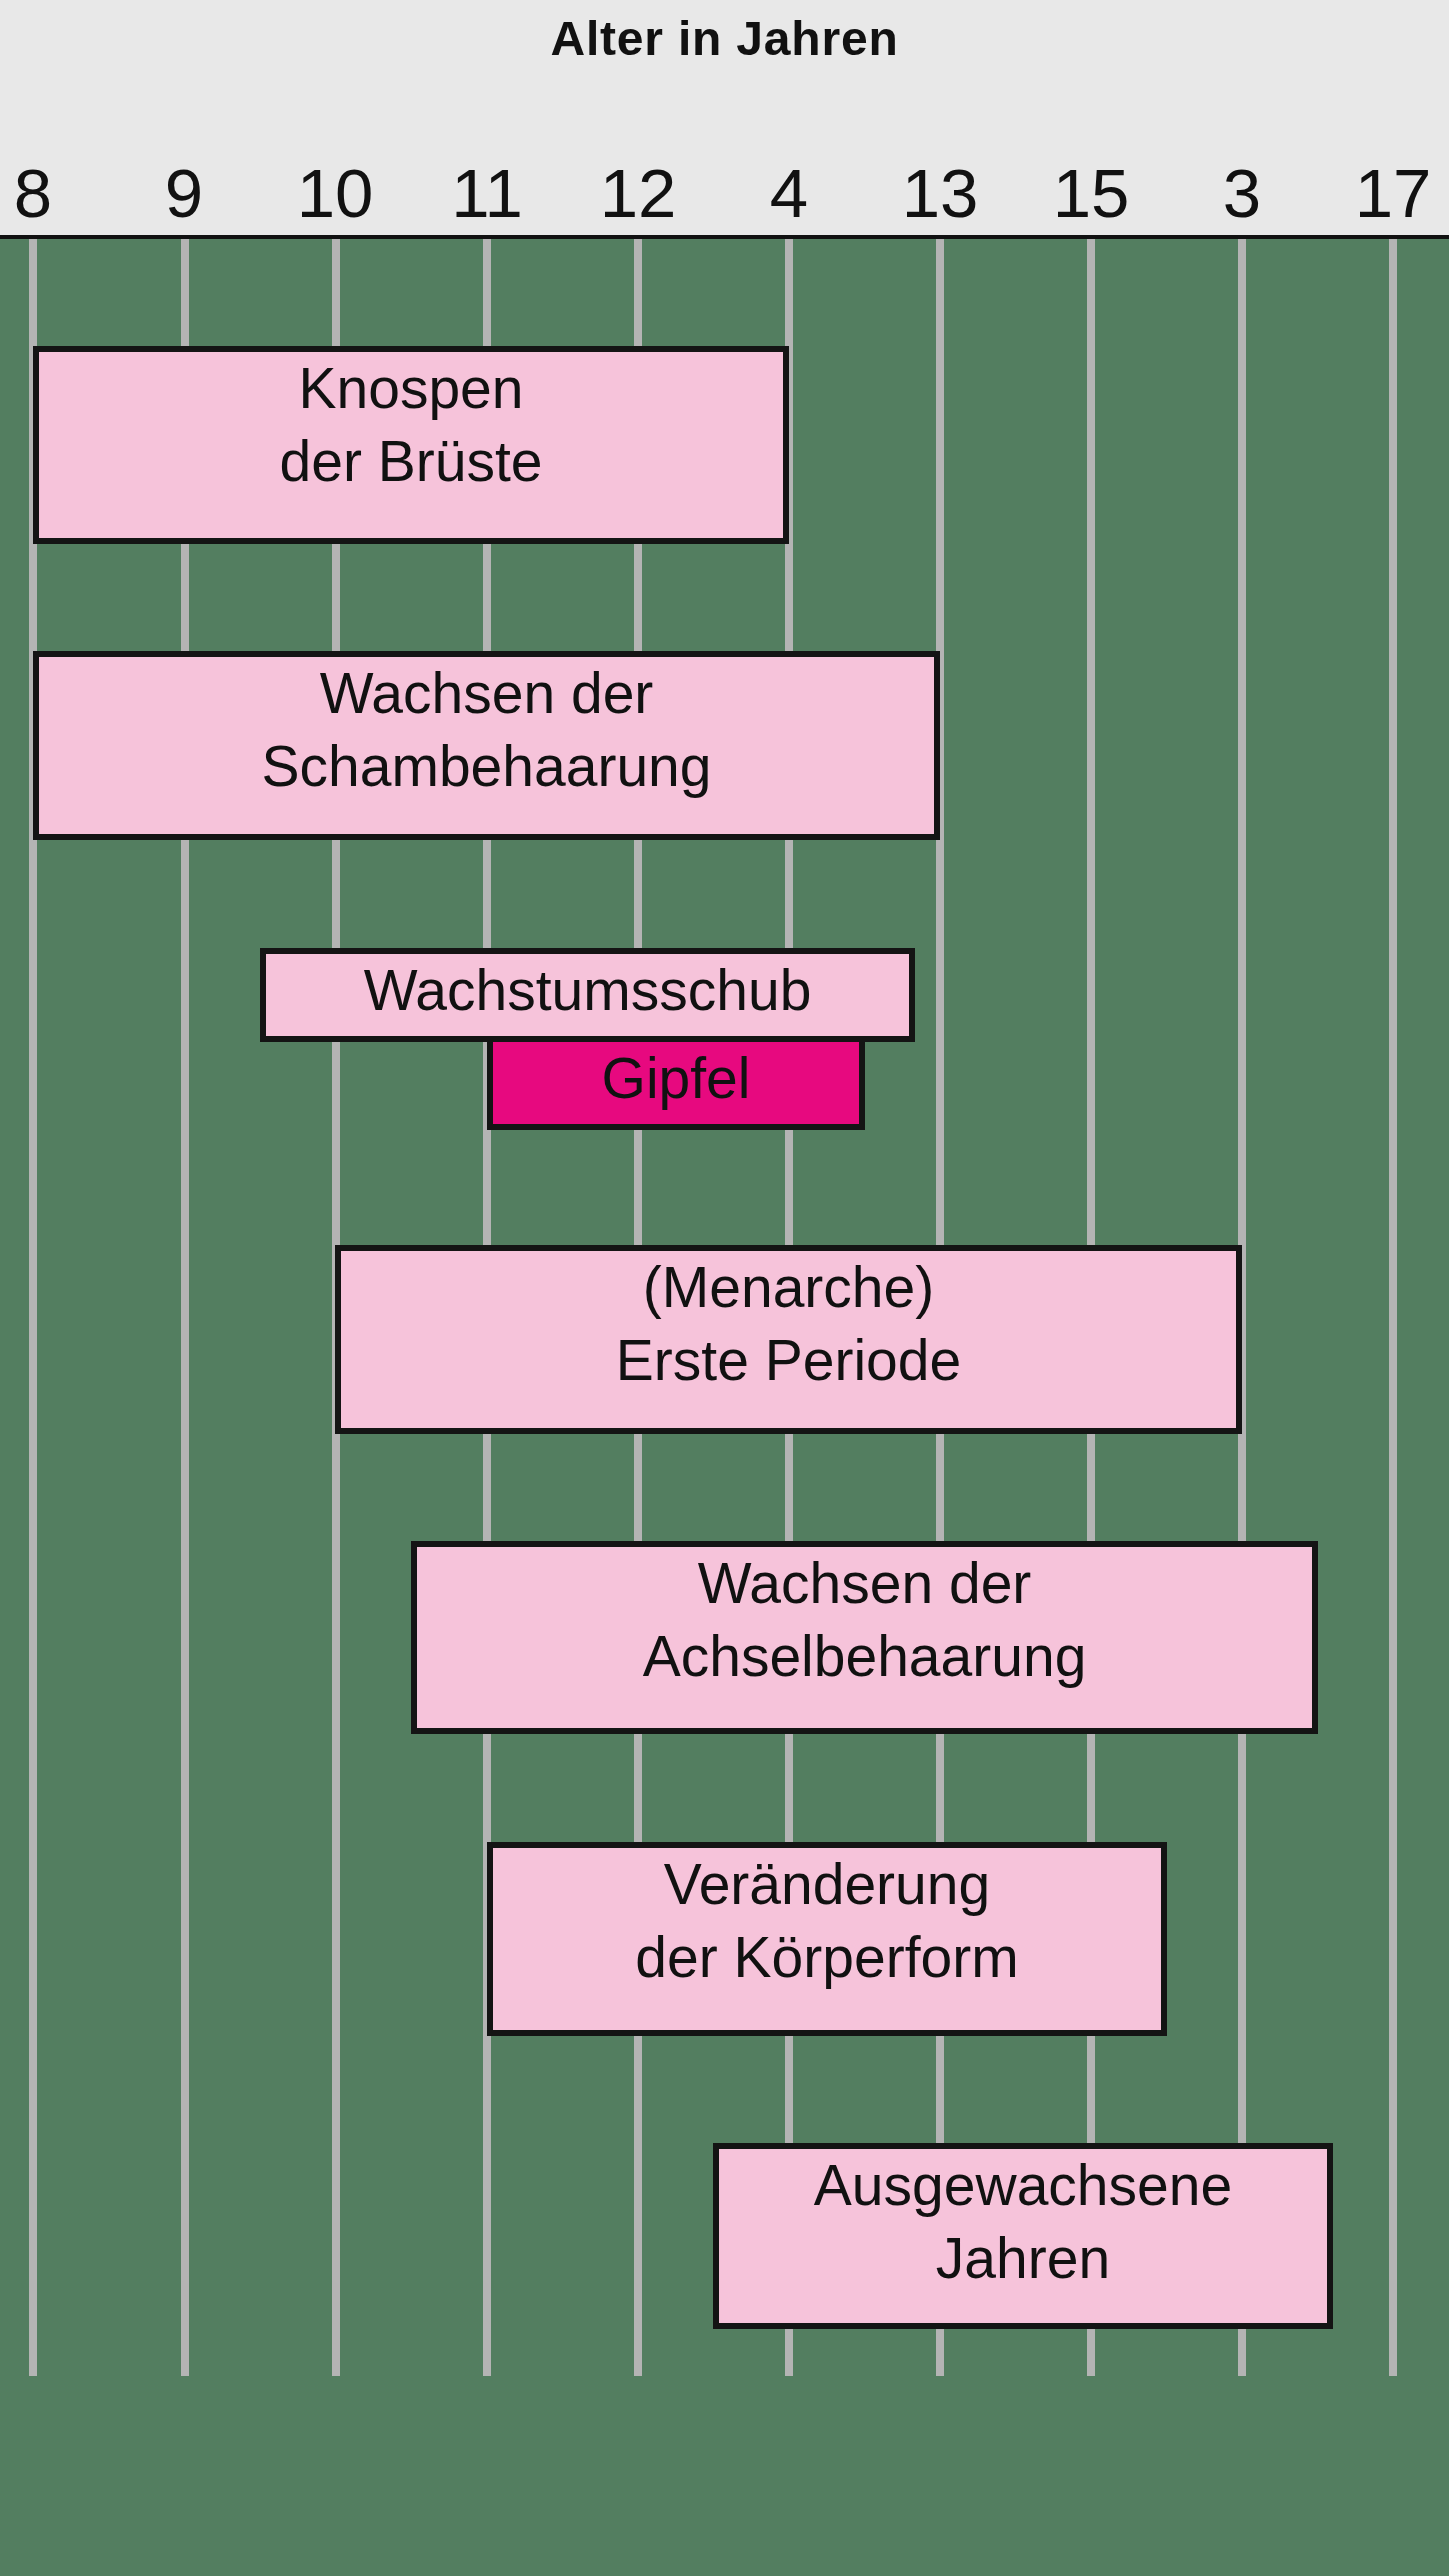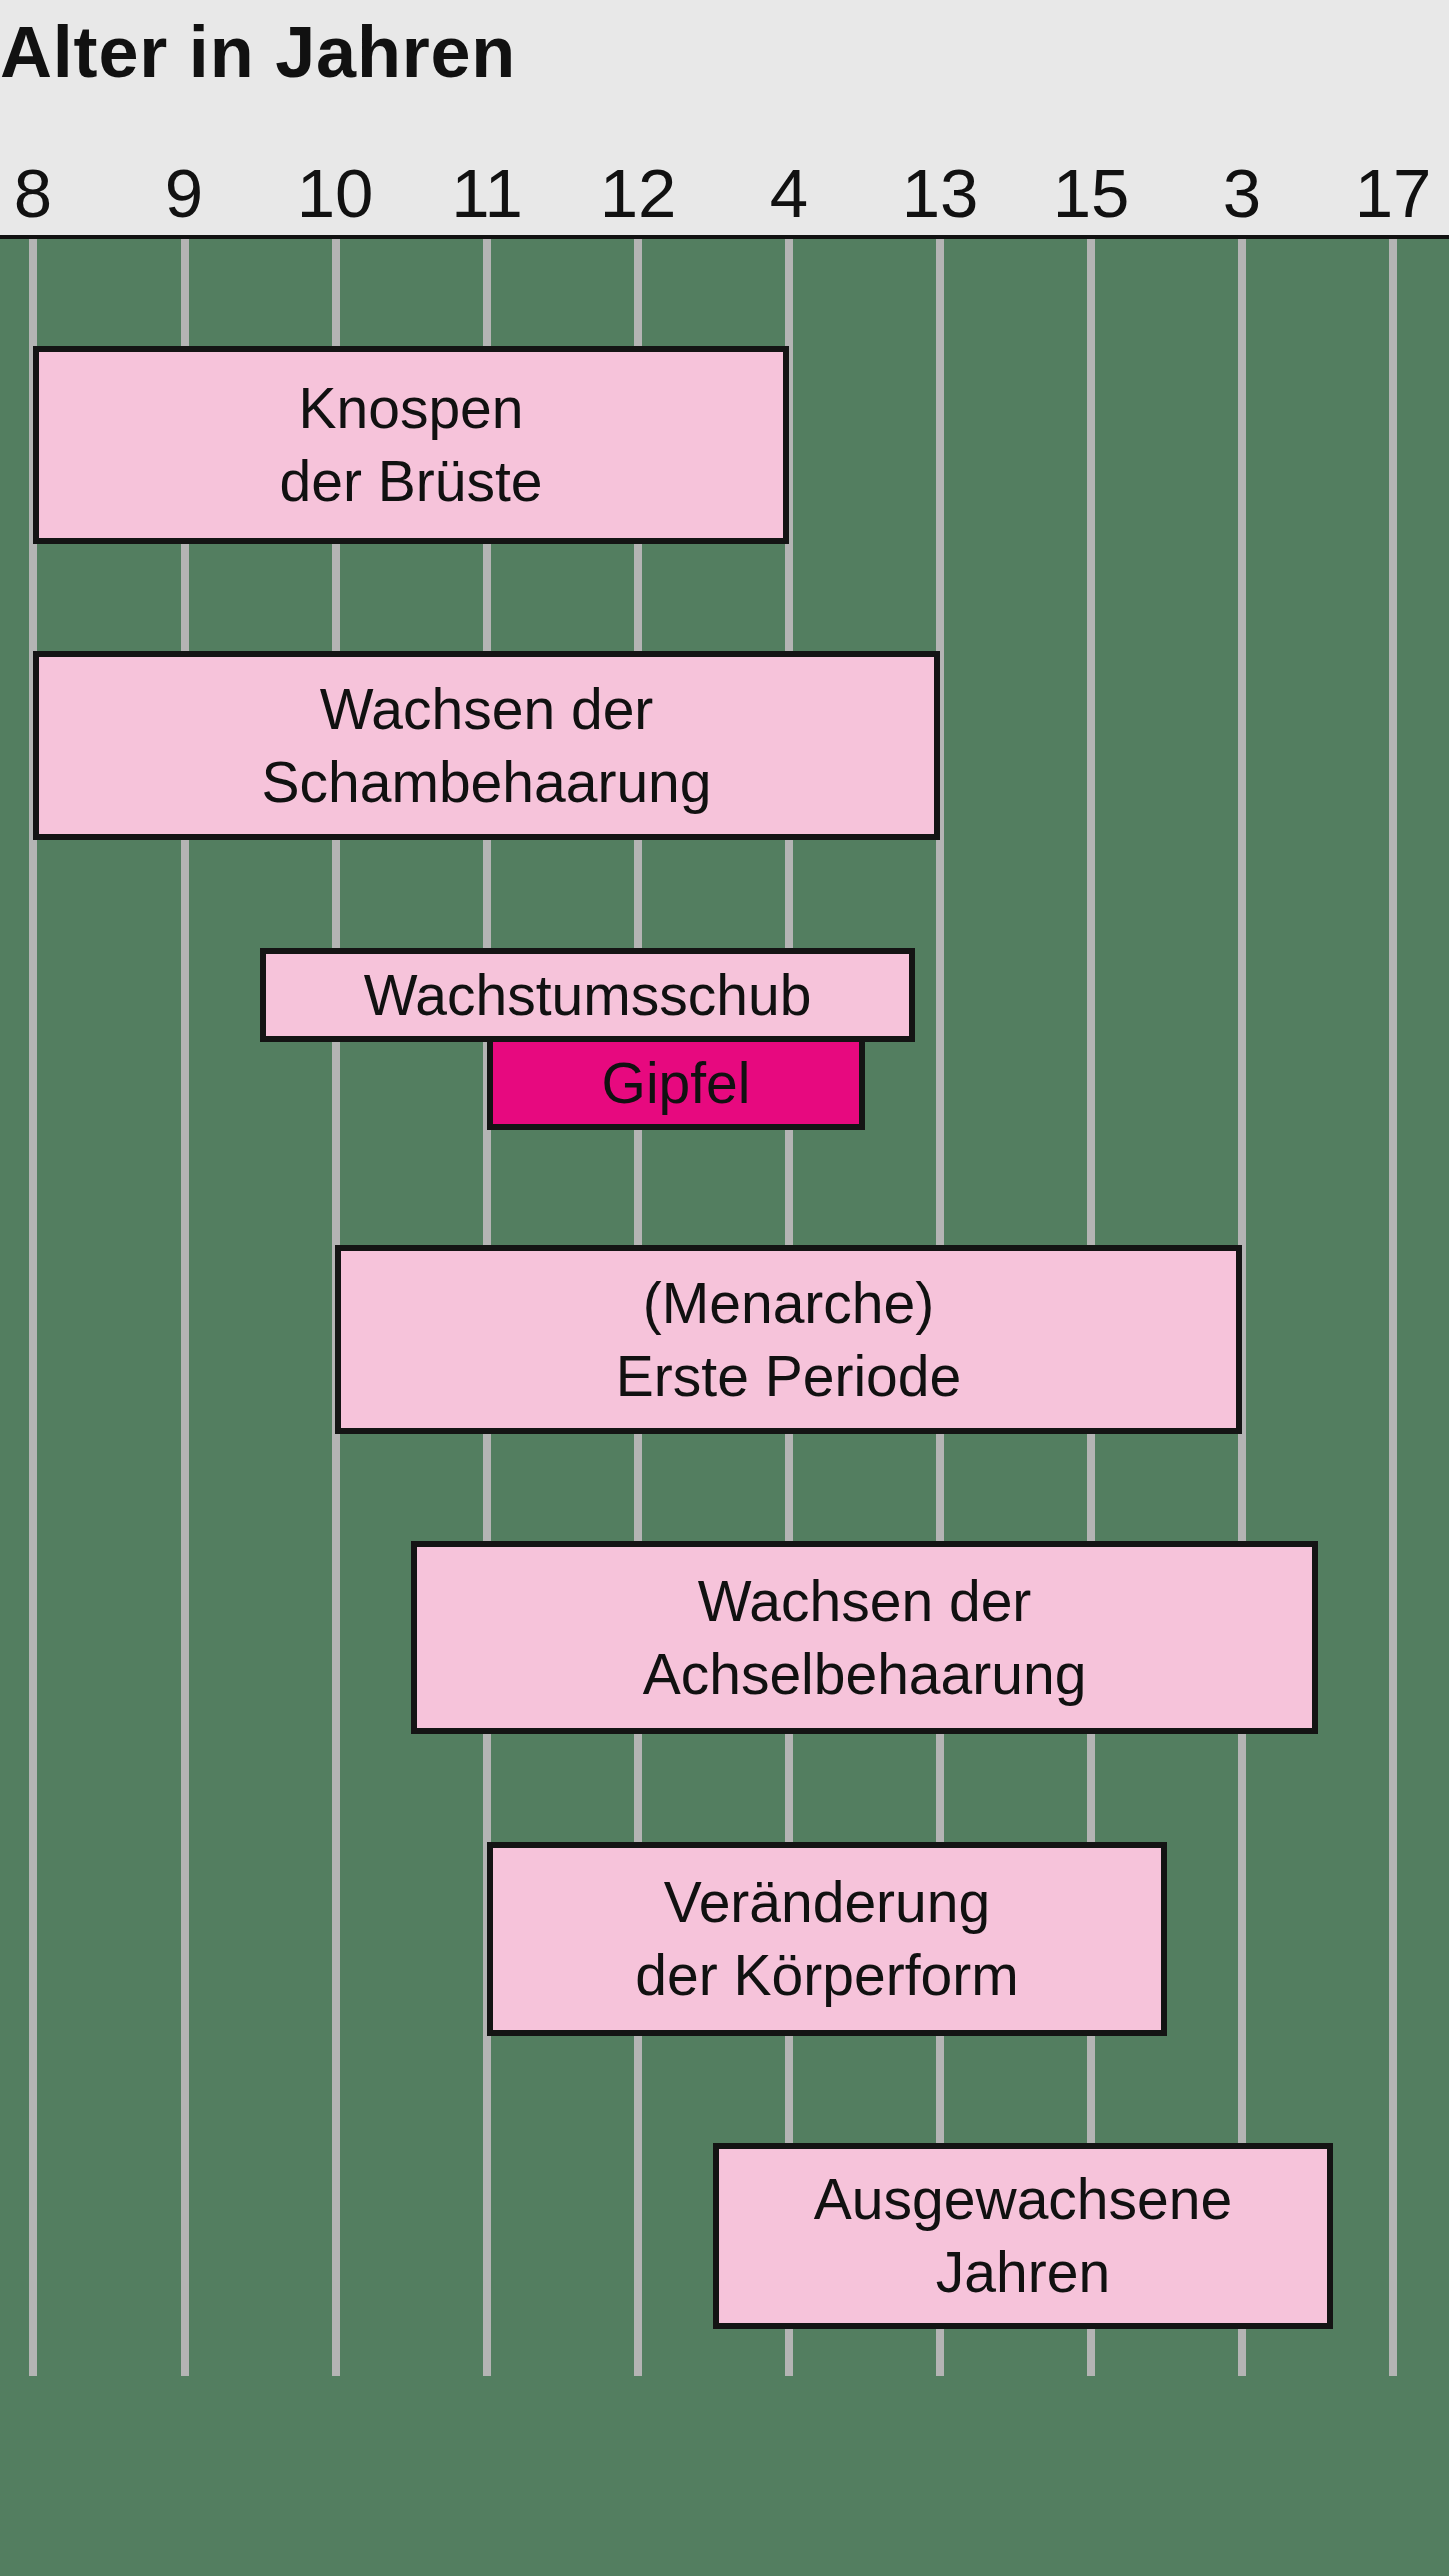--- a/index.html
+++ b/index.html
@@ -27,22 +27,22 @@
     background: var(--header-gray, #e8e8e8);
     border-bottom: 4.5px solid #111;
     box-sizing: border-box;
     z-index: 3;
   }
   .title {
     position: absolute;
     top: 10.6px;
     left: 0;
     width: 100%;
-    text-align: left;
-    font-size: 72px;
+    text-align: center;
+    font-size: 48px;
     font-weight: bold;
     letter-spacing: 0.8px;
   }
   .ticks {
     position: absolute;
     left: 0;
     bottom: 4.5px;
     width: 100%;
     height: 75px;
   }
@@ -59,21 +59,21 @@
     background: var(--grid-gray, #b4b4b4);
     z-index: 1;
   }
   .bar {
     position: absolute;
     box-sizing: border-box;
     border: 6px solid #141414;
     background: var(--bar-pink, #f6c3da);
     display: flex;
     flex-direction: column;
-    justify-content: center;
+    justify-content: flex-start;
     align-items: center;
     text-align: center;
     font-size: 57px;
     line-height: 1.28;
     z-index: 2;
   }
   .bar.accent {
     background: var(--peak-magenta, #e7097f);
     z-index: 2;
   }

